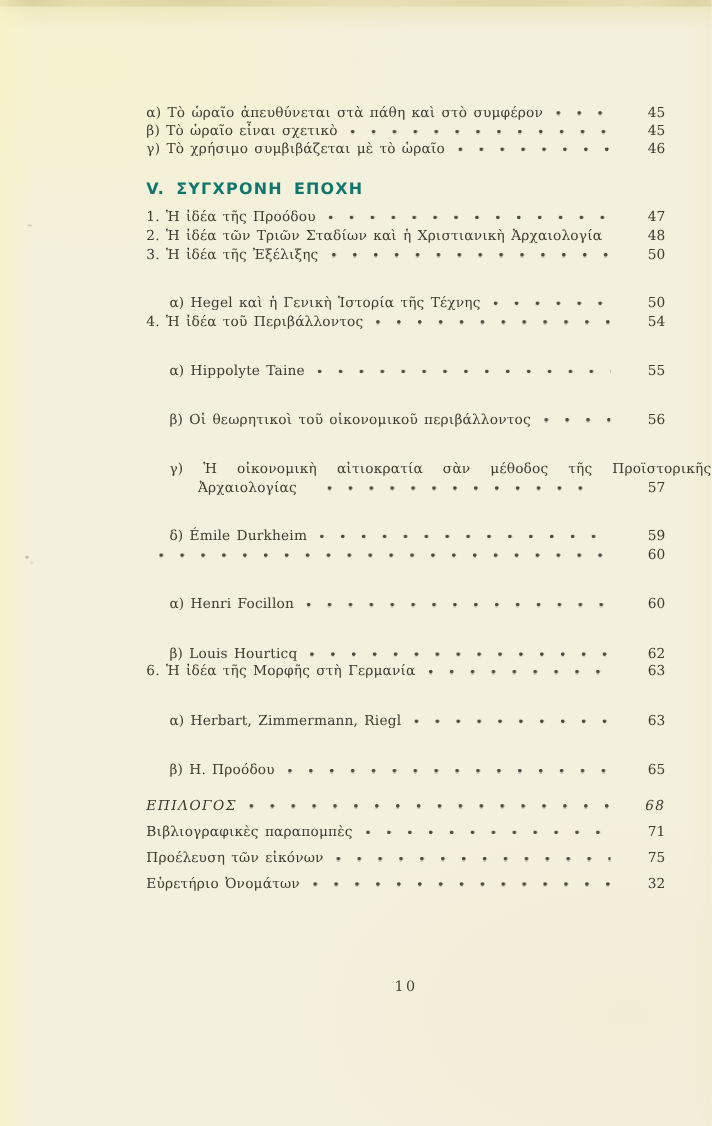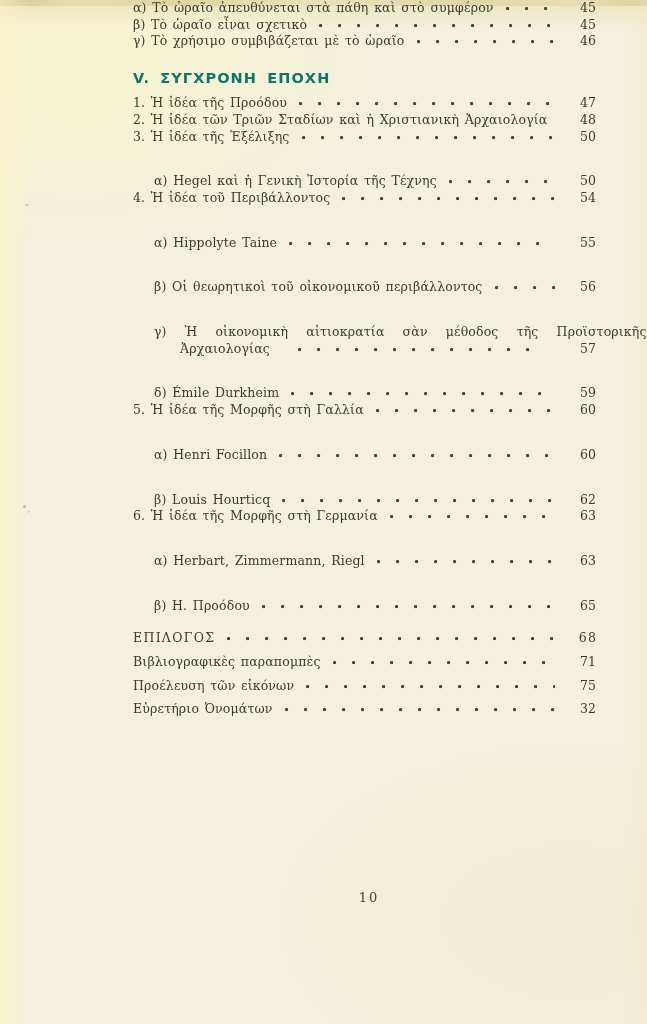--- a/index.html
+++ b/index.html
@@ -36,49 +36,49 @@
   .speck { position: absolute; border-radius: 50%; background: #8a8270; }
   .speck-a { left: 23px; top: 505px; width: 3px; height: 3px; opacity: .45; box-shadow: 4px 5px 0 rgba(138,130,112,.35); }
   .speck-b { left: 25px; top: 204px; width: 4px; height: 2px; opacity: .35; }
 
   .content {
     position: absolute;
     left: 133px;
     top: 0;
     width: 472px;
   }
-  .toc-block.pre { }
+  .toc-block.pre { padding-top: 94px; }
 
   .row {
     display: flex;
     align-items: baseline;
     line-height: 16.7px;
     font-size: 12.5px;
     white-space: nowrap;
     word-spacing: 1.5px;
     letter-spacing: 0.15px;
   }
   .row.indent-1 { padding-left: 21px; margin-top: 28px; }
   .row.indent-2 { padding-left: 47px; gap: 16px; }
-  .row.caps { letter-spacing: 1.3px; }
+  .row.caps { letter-spacing: 1.3px; font-style: italic; }
   .row.runover .etext { word-spacing: 14px; }
 
   .etext { flex: 0 0 auto; }
   .leader {
     flex: 1 1 auto;
     min-width: 0;
     height: 12px;
     margin-left: 7px;
     margin-right: 16px;
     background-image: radial-gradient(circle at 1.6px 1.6px, #4b4840 1.3px, rgba(0,0,0,0) 2px);
     background-size: 19px 4px;
     background-repeat: repeat-x;
     background-position: left 5px bottom 1px;
   }
-  .pnum { flex: 0 0 auto; width: 34px; text-align: center; }
+  .pnum { flex: 0 0 auto; width: 34px; text-align: right; }
 
   .heading {
     margin: 20px 0 9px 0;
     text-align: left;
     font-family: "DejaVu Sans", "Liberation Sans", sans-serif;
     font-weight: 600;
     font-size: 14.5px;
     letter-spacing: 1.1px;
     word-spacing: 4px;
     color: #0f766e;
@@ -171,21 +171,20 @@
     <span class="etext">Ἀρχαιολογίας</span>
     <span class="leader"></span>
     <span class="pnum">57</span>
   </div>
       <div class="row indent-1">
     <span class="etext">δ) Émile Durkheim</span>
     <span class="leader"></span>
     <span class="pnum">59</span>
   </div>
       <div class="row indent-0">
-    <span class="etext">5. Ἡ ἰδέα τῆς Μορφῆς στὴ Γαλλία</span>
     <span class="leader"></span>
     <span class="pnum">60</span>
   </div>
       <div class="row indent-1">
     <span class="etext">α) Henri Focillon</span>
     <span class="leader"></span>
     <span class="pnum">60</span>
   </div>
       <div class="row indent-1">
     <span class="etext">β) Louis Hourticq</span>

